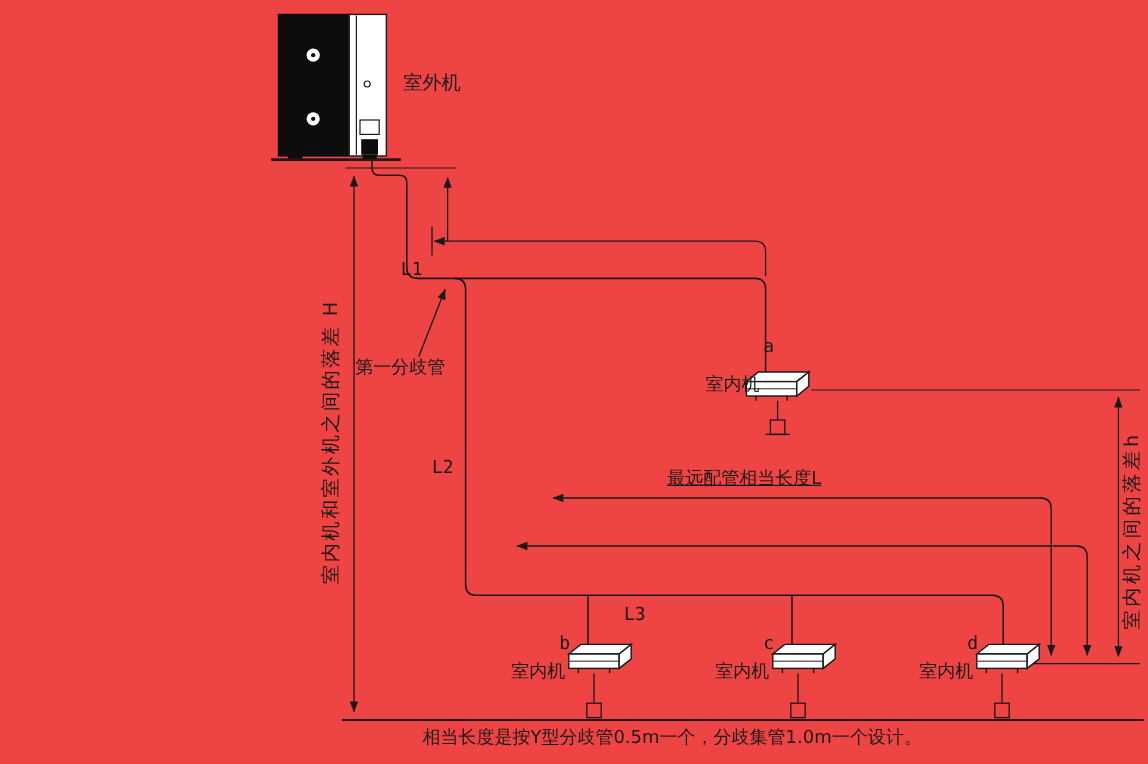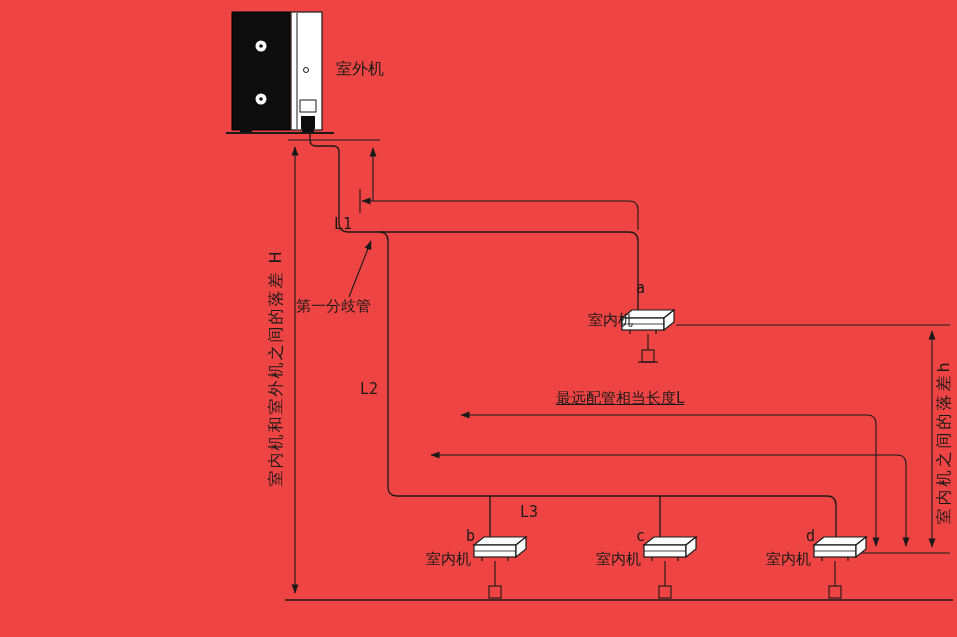--- a/index.html
+++ b/index.html
@@ -136,14 +136,15 @@
 
   <div class="label mono" style="left:466px;top:528px;">b</div>
   <div class="label" style="left:426px;top:551px;">室内机</div>
 
   <div class="label mono" style="left:636px;top:528px;">c</div>
   <div class="label" style="left:596px;top:551px;">室内机</div>
 
   <div class="label mono" style="left:806px;top:528px;">d</div>
   <div class="label" style="left:766px;top:551px;">室内机</div>
 
+  <div class="label footnote" style="left:352px;top:606px;">相当长度是按Y型分歧管0.5m一个，分歧集管1.0m一个设计。</div>
 
 </div>
 
 </body></html>

